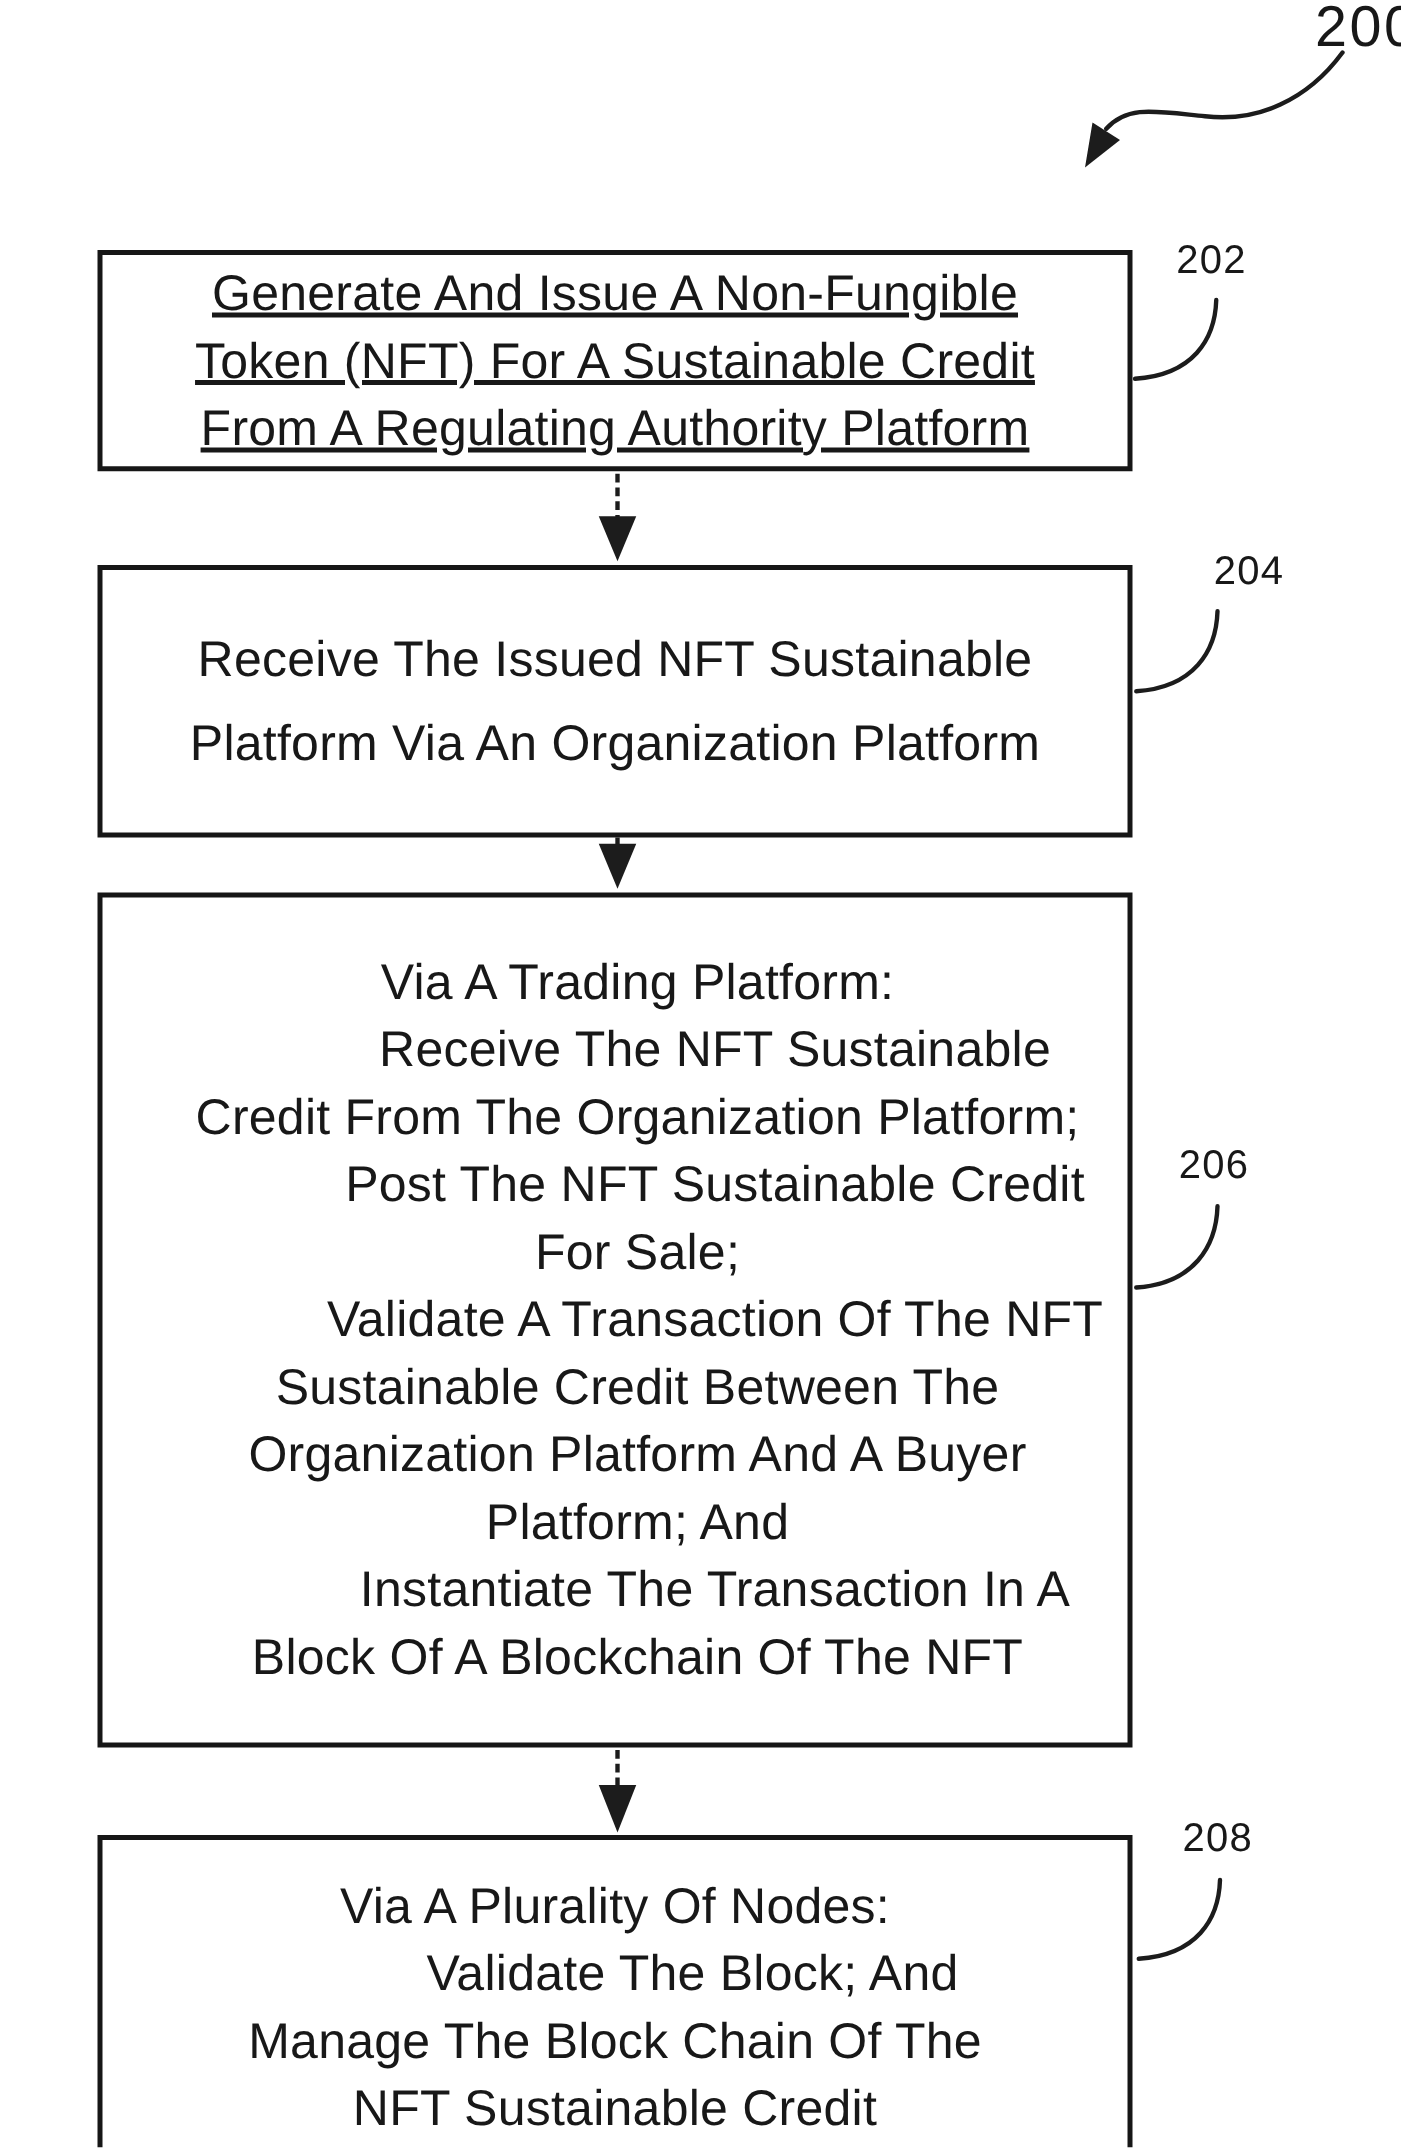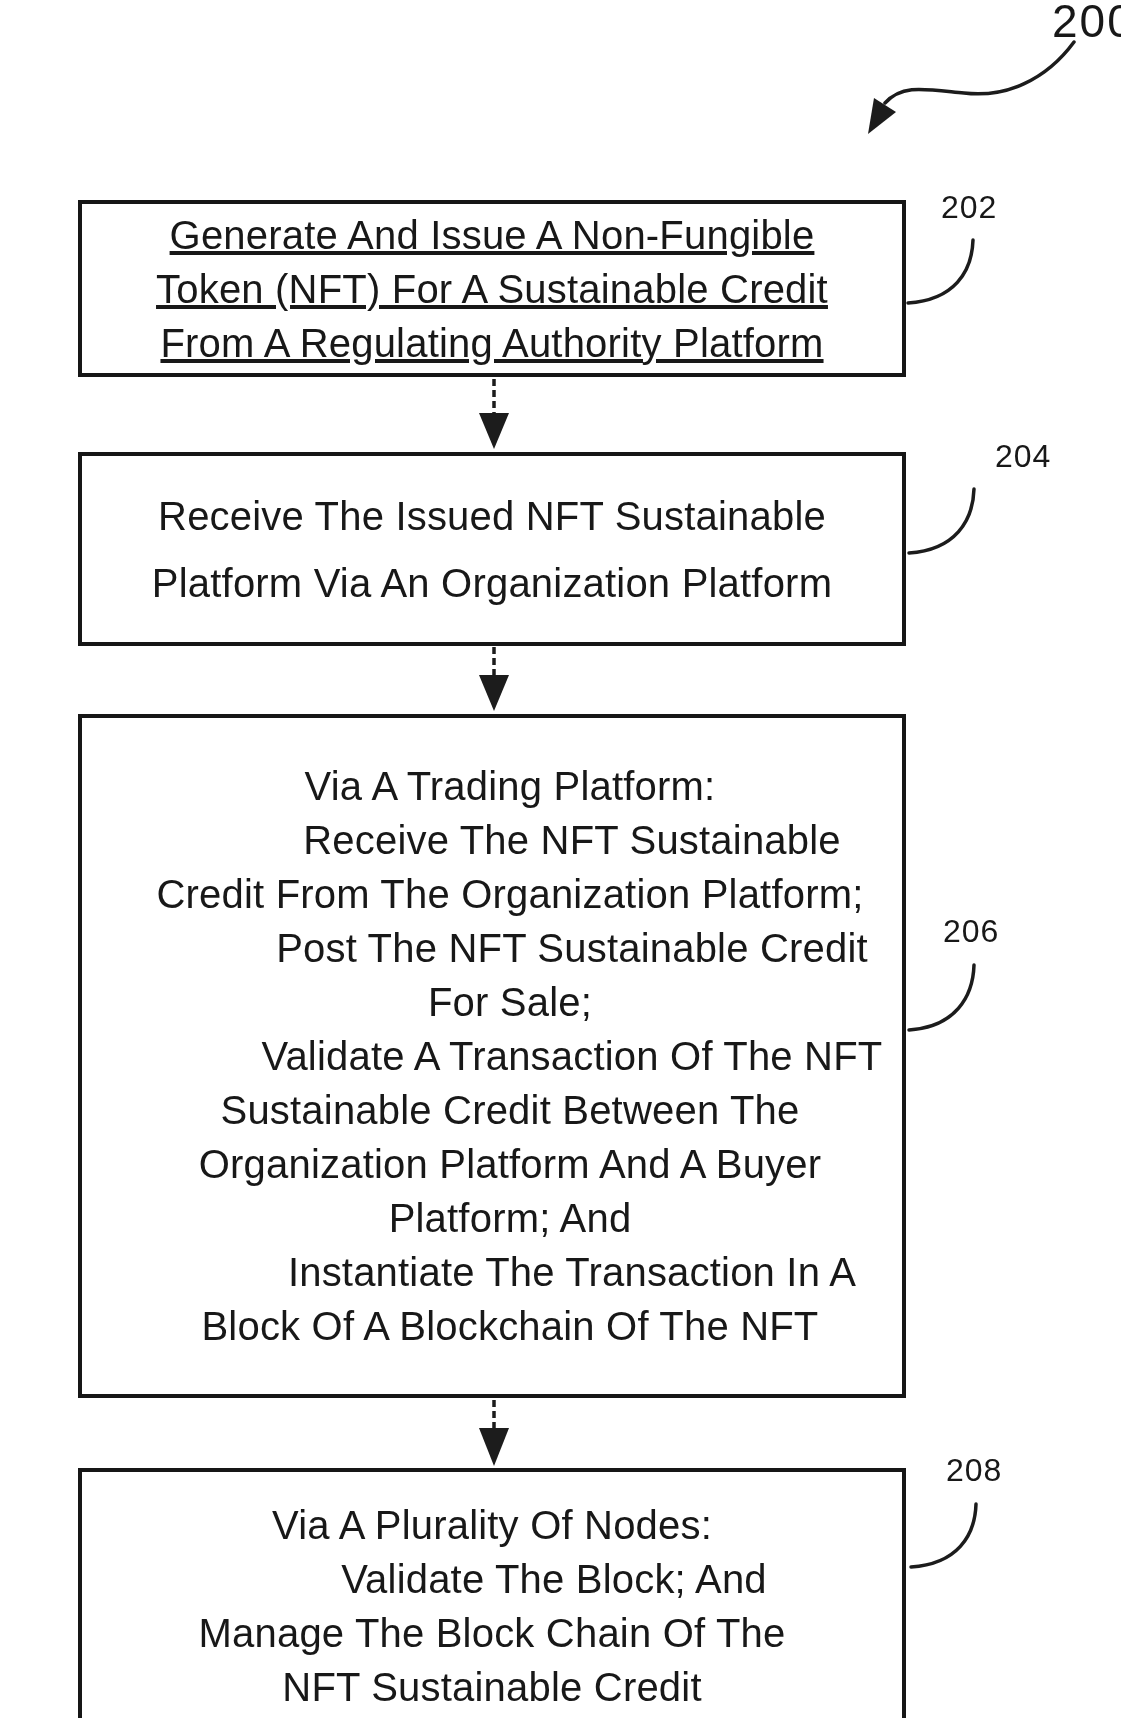--- a/index.html
+++ b/index.html
@@ -81,25 +81,25 @@
 
   <div class="ref-num">200</div>
 
   <div class="box" style="top:200px; height:177px;text-decoration:underline;">
     <div class="tline">Generate And Issue A Non-Fungible</div>
     <div class="tline">Token (NFT) For A Sustainable Credit</div>
     <div class="tline">From A Regulating Authority Platform</div>
   </div>
   <div class="step-num" style="left:925px; top:189px;">202</div>
 
-  <div class="box" style="top:452px; height:194px;gap:13px;">
+  <div class="box" style="top:452px; height:218px;gap:13px;">
     <div class="tline">Receive The Issued NFT Sustainable</div>
     <div class="tline">Platform Via An Organization Platform</div>
   </div>
-  <div class="step-num" style="left:979px; top:438px;">204</div>
+  <div class="step-num" style="left:955px; top:438px;">204</div>
 
   <div class="box" style="top:714px; height:684px;padding-left:36px;">
     <div class="tline">Via A Trading Platform:</div>
     <div class="tline ind">Receive The NFT Sustainable</div>
     <div class="tline">Credit From The Organization Platform;</div>
     <div class="tline ind">Post The NFT Sustainable Credit</div>
     <div class="tline">For Sale;</div>
     <div class="tline ind">Validate A Transaction Of The NFT</div>
     <div class="tline">Sustainable Credit Between The</div>
     <div class="tline">Organization Platform And A Buyer</div>

